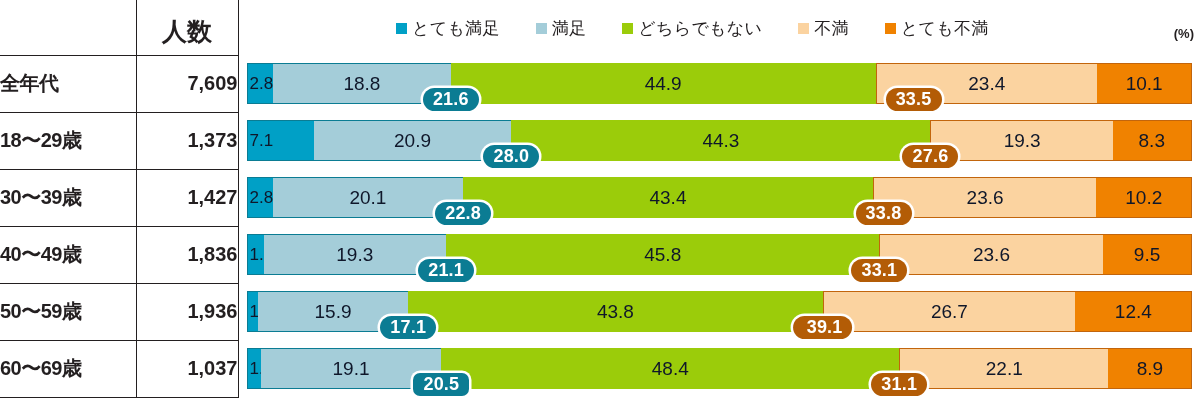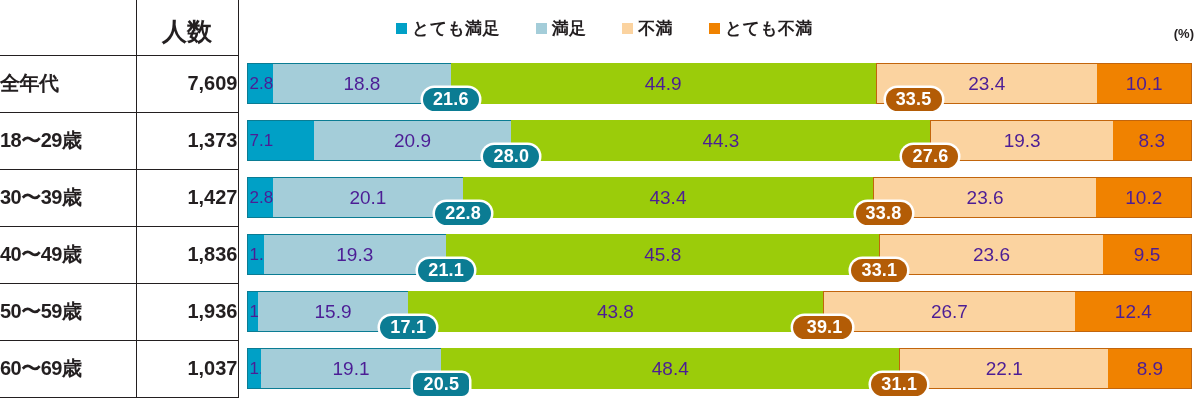--- a/index.html
+++ b/index.html
@@ -10,21 +10,21 @@
   }
   #root{position:relative;width:1200px;height:412px;background:#fff;}
 
   
   .legend{
     position:absolute;left:396px;top:14px;width:800px;height:28px;
     display:flex;align-items:center;
   }
   .legend-item{display:flex;align-items:center;margin-right:36px;white-space:nowrap;}
   .legend-swatch{width:11px;height:11px;margin-right:5px;flex:0 0 auto;}
-  .legend-label{font-size:17px;font-weight:bold;letter-spacing:.3px;line-height:1;}
+  .legend-label{font-size:17px;font-weight:normal;letter-spacing:.3px;line-height:1;}
   .pct-note{
     position:absolute;right:6px;top:26px;font-size:13px;font-weight:bold;
   }
 
   
   table.grid{
     position:absolute;left:0;top:0;border-collapse:collapse;
     width:1200px;table-layout:fixed;
   }
   table.grid td,table.grid th{padding:0;margin:0;}
@@ -64,21 +64,21 @@
   
   .barwrap{
     position:relative;height:57px;width:962px;
   }
   .bar{
     position:absolute;left:8px;top:8px;height:41px;width:946px;
     display:flex;
   }
   .seg{
     height:41px;display:flex;align-items:center;justify-content:center;
-    font-size:19px;color:#4c1d95;box-sizing:border-box;overflow:hidden;
+    font-size:19px;color:#0f172a;box-sizing:border-box;overflow:hidden;
     position:relative;
   }
   .seg.s0{border:1px solid #0b7c93;border-right:none;}
   .seg.s1{border-top:1px solid #0b7c93;border-bottom:1px solid #0b7c93;}
   .seg.s2{}
   .seg.s3{border-top:1px solid #c2650c;border-bottom:1px solid #c2650c;border-left:1px solid #c2650c;}
   .seg.s4{border:1px solid #c2650c;border-left:none;}
   .seg .v{white-space:nowrap;}
   .seg.tiny .v{font-size:17px;position:absolute;left:2px;}
 
@@ -105,20 +105,24 @@
   <div class="legend">
     <div class="legend-item">
       <span class="legend-swatch" style="background:#00a0c6"></span>
       <span class="legend-label">とても満足</span>
     </div>
     <div class="legend-item">
       <span class="legend-swatch" style="background:#a4cdd9"></span>
       <span class="legend-label">満足</span>
     </div>
     <div class="legend-item">
+      <span class="legend-swatch" style="background:#9bcc0a"></span>
+      <span class="legend-label">どちらでもない</span>
+    </div>
+    <div class="legend-item">
       <span class="legend-swatch" style="background:#fbd3a0"></span>
       <span class="legend-label">不満</span>
     </div>
     <div class="legend-item">
       <span class="legend-swatch" style="background:#f08200"></span>
       <span class="legend-label">とても不満</span>
     </div>
   </div>
   <div class="pct-note">(%)</div>
 

